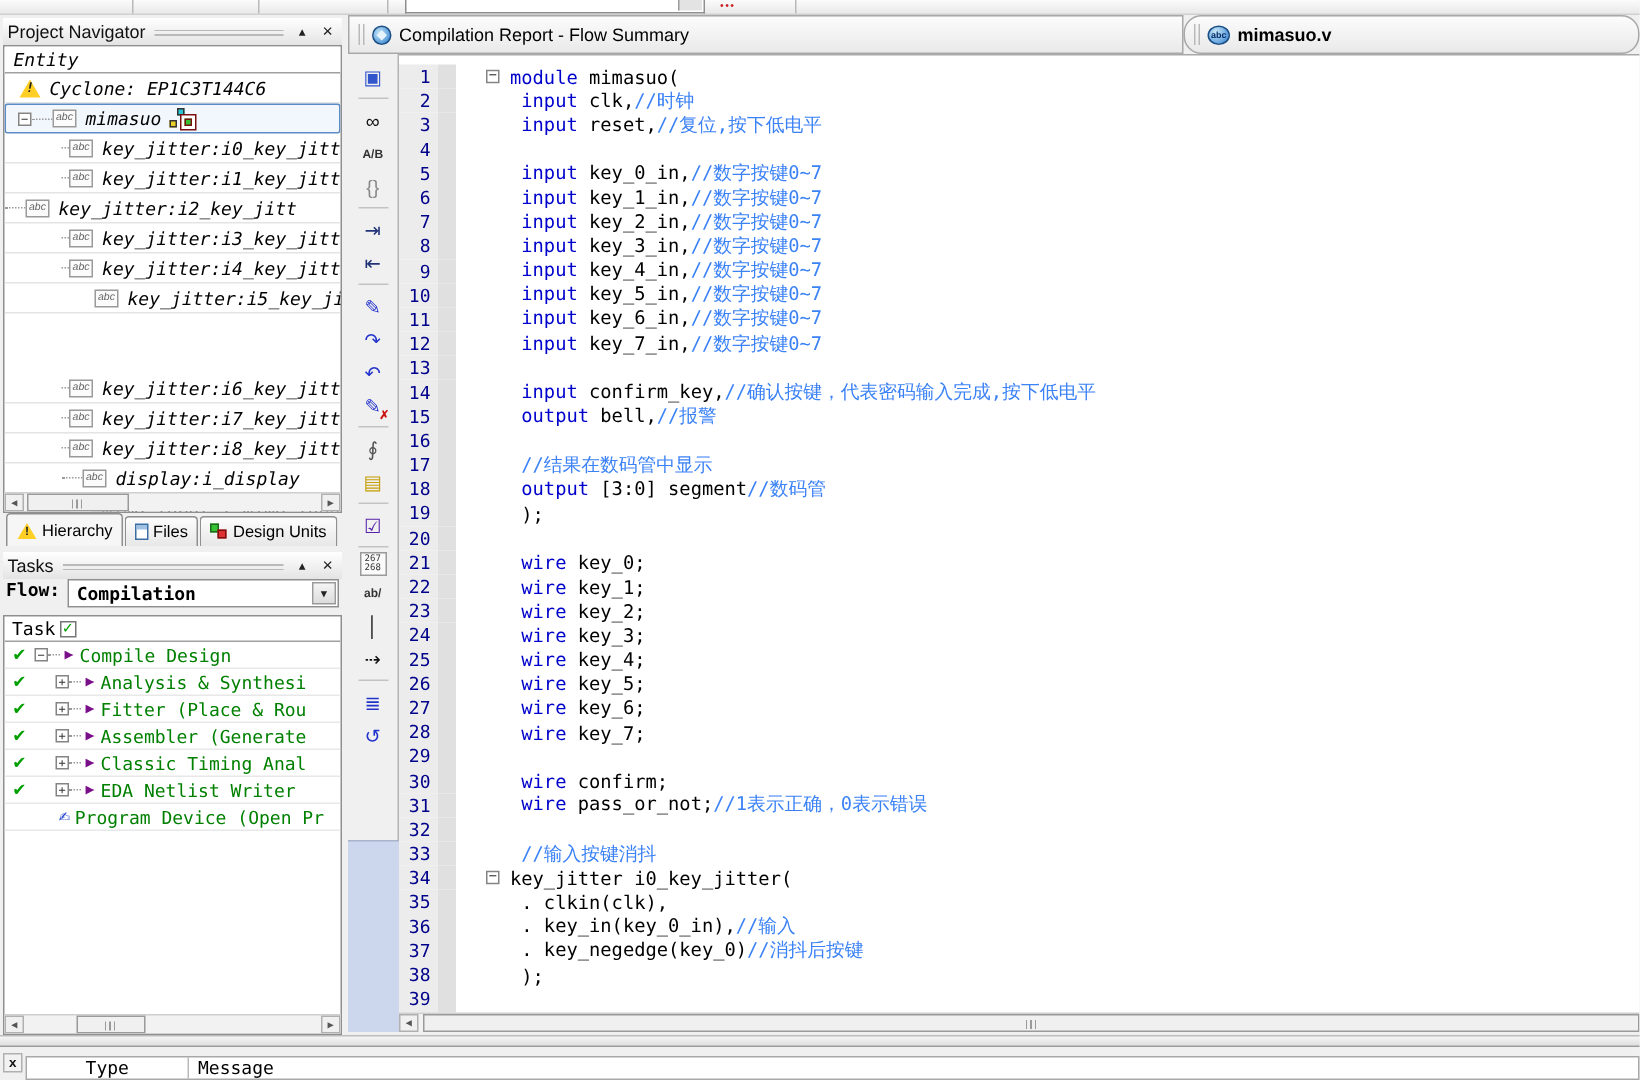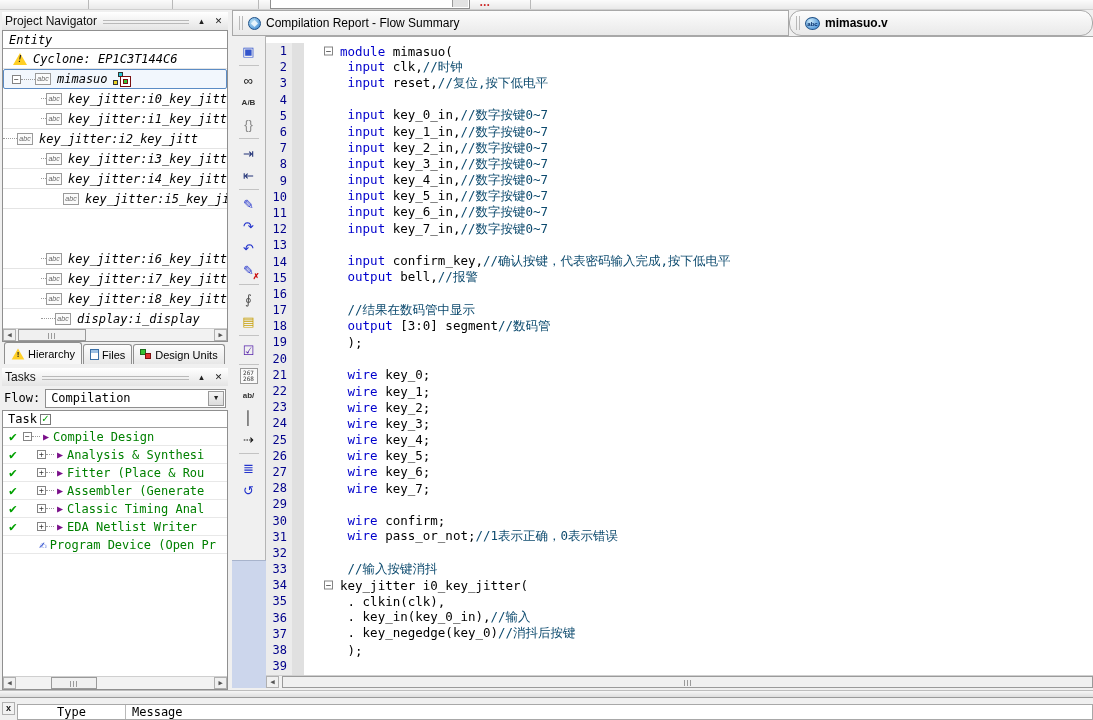--- a/index.html
+++ b/index.html
@@ -63,22 +63,22 @@
     background:linear-gradient(#fdfdfd,#e7e7e7); font-size:11px; white-space:nowrap; }
   .ntab.active { background:#f6f6f6; height:22px; }
   .doc-ic { width:9px; height:11px; background:#fff; border:1px solid #3a6ea5;
     box-shadow:inset 0 2px 0 -1px #9ec1e4, inset 0 4px 0 -1px #9ec1e4; flex:none; }
   .du-ic { position:relative; width:12px; height:11px; flex:none; }
   .du-ic i { position:absolute; width:6px; height:6px; }
   .du-ic .g { left:0; top:0; background:#35c234; border:1px solid #1b6b1b; }
   .du-ic .r { left:5px; top:4px; background:#e03131; border:1px solid #7a1010; }
 
   
-  .flow-row { height:24px; display:flex; align-items:center; gap:5px; padding:0 2px;
-    font-family:"DejaVu Sans Mono", monospace; font-size:12px; }
+  .flow-row { height:24px; display:flex; gap:5px; padding:0 2px;
+    font-family:"DejaVu Sans Mono", monospace; font-size:12px;font-weight:bold; }
   .combo { flex:1; height:19px; background:#fff; border:1px solid #8f8f8f; display:flex;
     align-items:center; position:relative; padding-left:5px;
     font-family:"DejaVu Sans Mono", monospace; font-size:12px; }
   .combo-btn { position:absolute; right:1px; top:1px; bottom:1px; width:16px;
     background:linear-gradient(#f4f4f4,#dcdcdc); border:1px solid #9a9a9a;
     display:flex; align-items:center; justify-content:center; font-size:7px; color:#222; }
   .task-box { flex:1; position:relative; background:#fff; border:1px solid #8f8f8f;
     overflow:hidden; font-family:"DejaVu Sans Mono", monospace; }
   .task-header { height:17px; border-bottom:1px solid #a0a0a0; display:flex; align-items:center;
     gap:3px; padding-left:5px; font-size:12px; }
@@ -140,21 +140,21 @@
   .cline { height:16.2px; display:flex; align-items:center; white-space:pre; }
   .cline .ln { width:26px; flex:none; text-align:right; padding-right:5px; color:#00008b;
     background:#ececec; align-self:stretch; display:flex; align-items:center;
     justify-content:flex-end; font-size:12px; }
   .cline .mod { width:12px; flex:none; background:#e0e0e0; align-self:stretch; }
   .cline .ctext { flex:1; padding-left:36px; position:relative; }
   .fold { position:absolute; left:20px; top:50%; transform:translateY(-50%); width:9px; height:9px;
     border:1px solid #848484; background:#fff; font-size:9px; line-height:7px; text-align:center;
     color:#333; }
   .k { color:#0000cc; }
-  .c { color:#0c4a6e; }
+  .c { color:#3b82f6; }
   .p { color:#000; }
 
   
   .bottom-split { left:0; top:690px; width:1093px; height:8px;
     background:linear-gradient(#f6f6f6,#dedede);
     border-top:1px solid #bdbdbd; border-bottom:1px solid #9a9a9a; }
   .msg-panel { left:0; top:698px; width:1093px; height:22px; background:#f0f0f0; }
   .msg-close { position:absolute; left:2px; top:4px; width:13px; height:13px;
     border:1px solid #b0b0b0; background:#f2f2f2; font-size:9px; line-height:11px;
     text-align:center; color:#111; font-weight:bold; }

